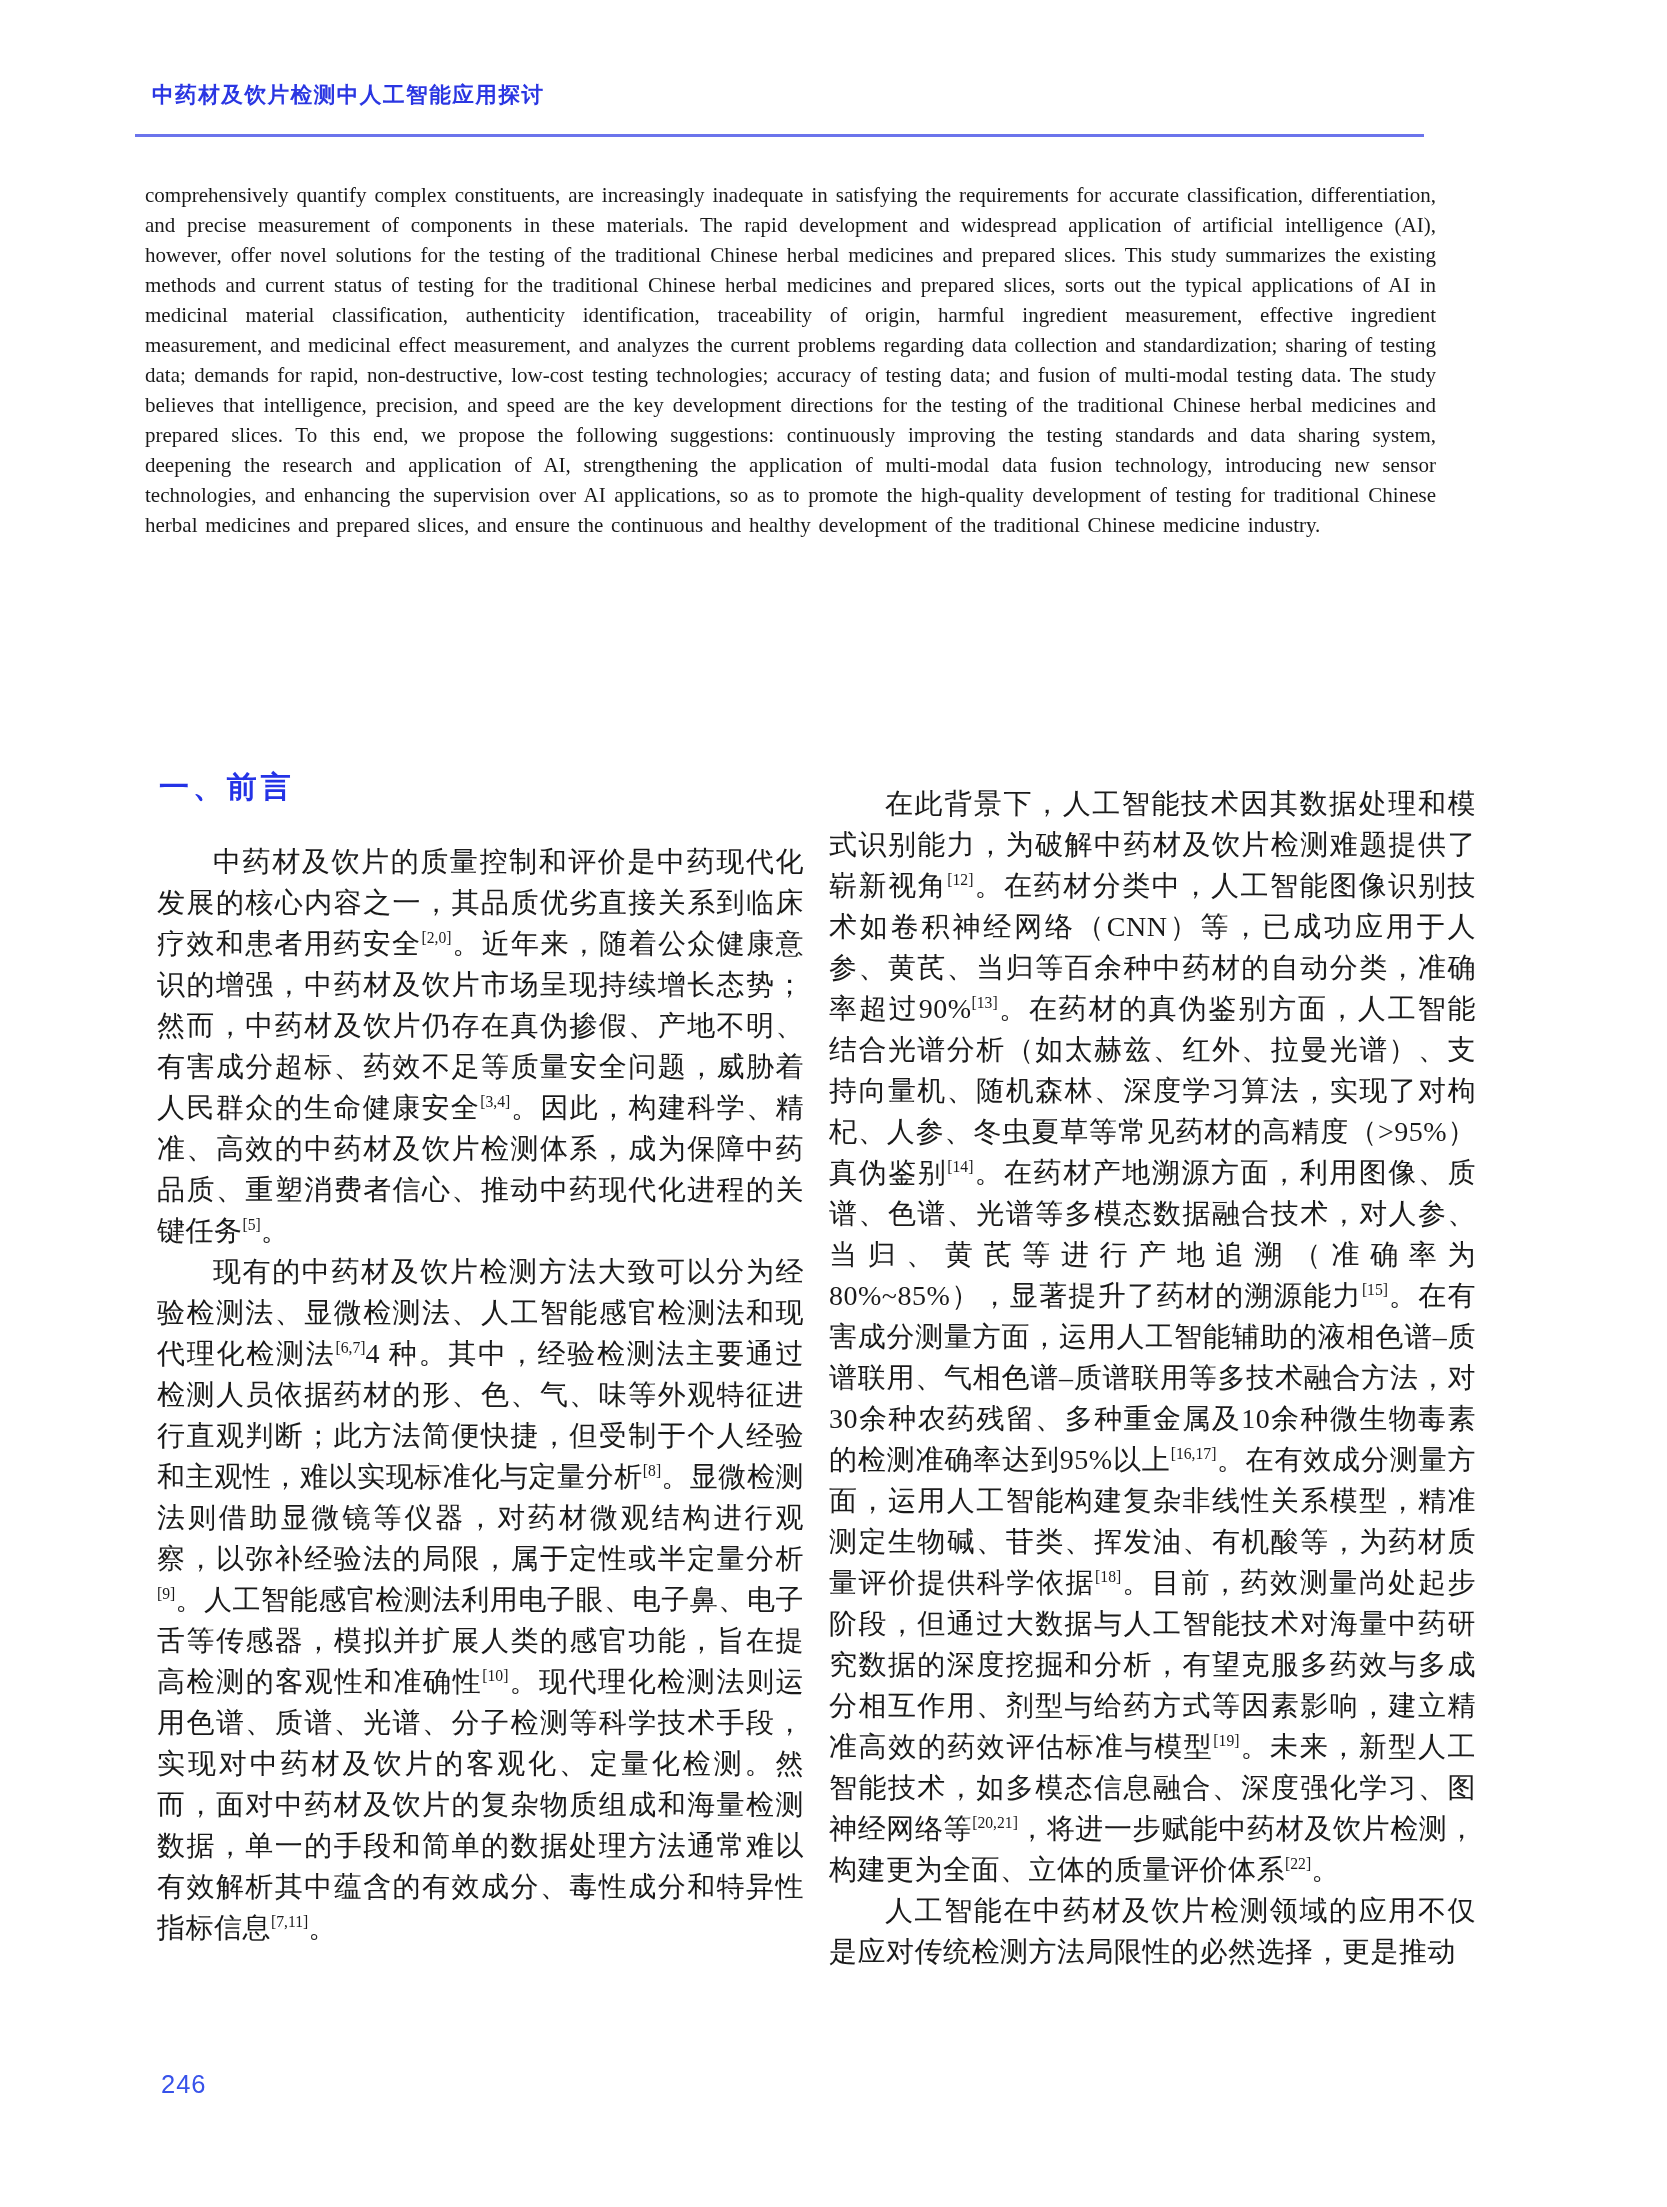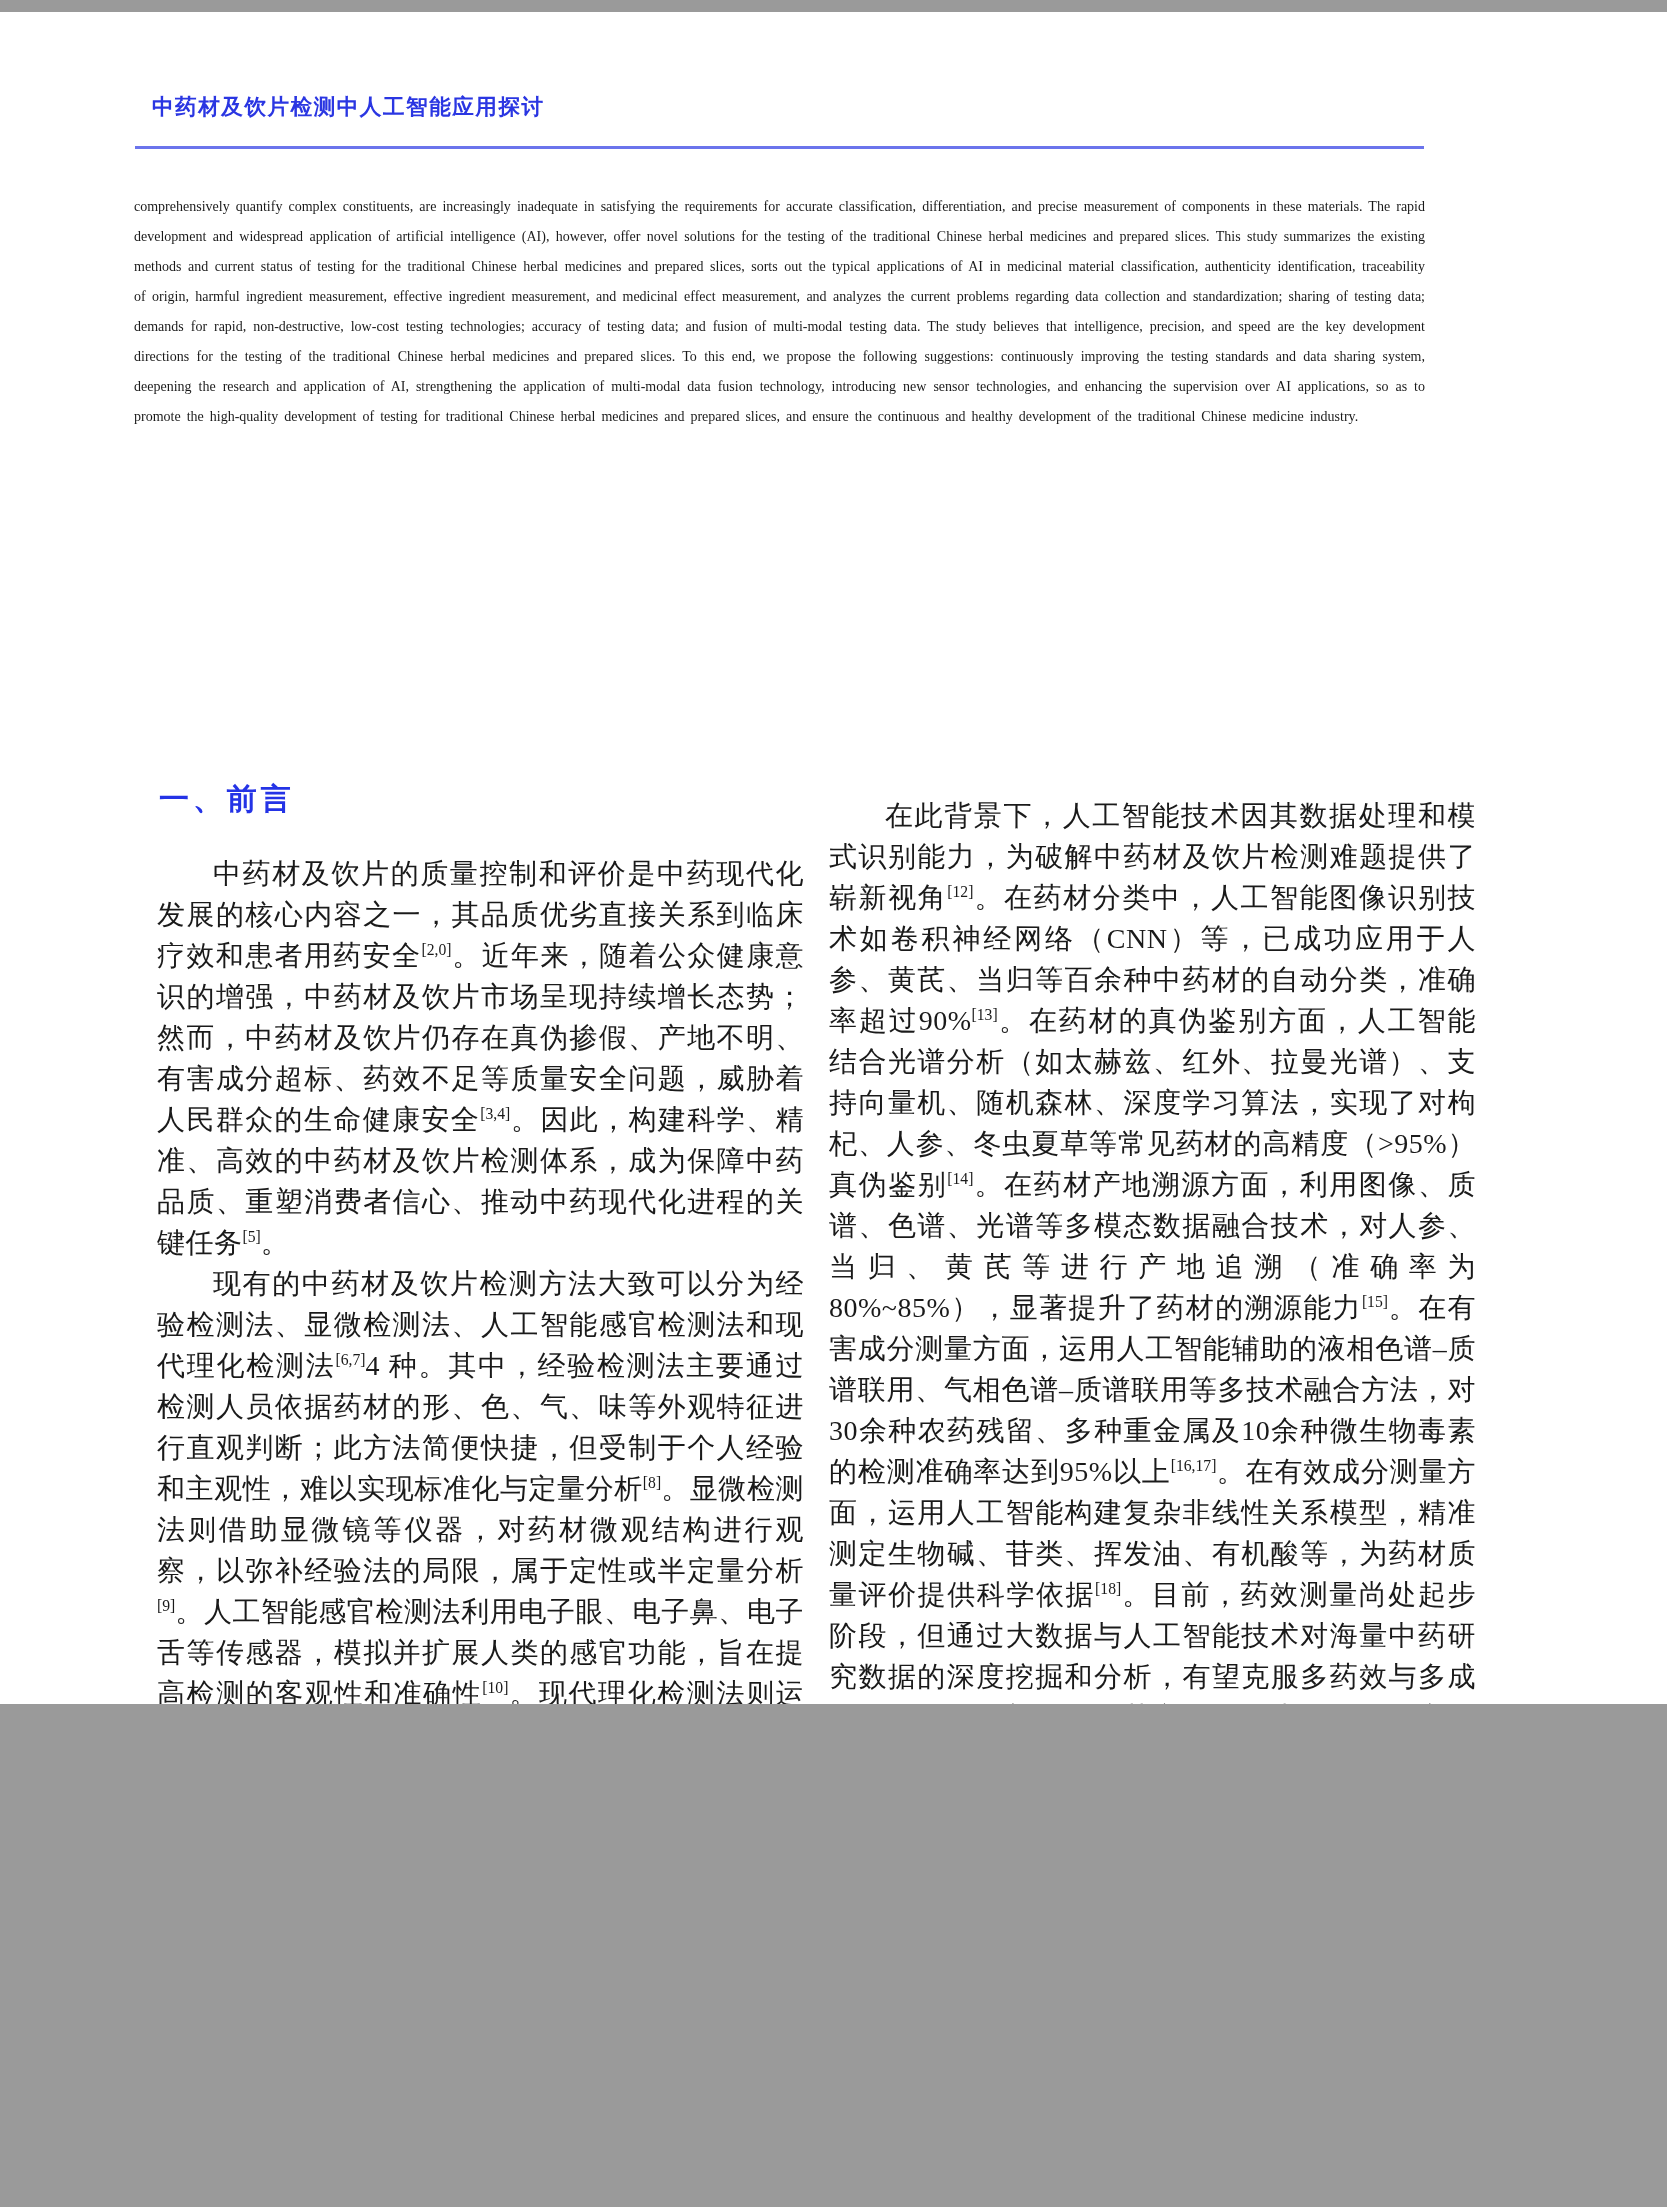--- a/index.html
+++ b/index.html
@@ -1,36 +1,36 @@
 <!DOCTYPE html>
 <html><head>
 <meta charset="utf-8">
 <style>
   html,body { margin:0; padding:0; background:#9a9a9a; }
   .page {
     position:relative;
-    width:1667px; height:1692px;
+    width:1667px; height:2207px;
     background:#ffffff;
-    margin:12px auto;
+    margin:0 auto;
     overflow:hidden;
     font-family:"Liberation Serif", serif;
     color:#1a1a1a;
   }
   .header-title {
     position:absolute; left:152px; top:80px;
     font-family:"Liberation Sans", sans-serif;
     font-weight:bold; font-size:21.6px; letter-spacing:1.5px;
   }
   .header-rule {
     position:absolute; left:135px; top:134px;
     width:1289px; height:2.9px;
   }
   .abstract-block {
-    position:absolute; left:134px; top:180px; width:1291px;
-    font-size:14px; line-height:30px;
+    position:absolute; left:145px; top:180px; width:1291px;
+    font-size:21px; line-height:30px;
     text-align:justify; word-spacing:2.5px;
   }
   .abstract-block p { margin:0; }
   .kw-label { font-weight:bold; }
   .main-cols {
     position:absolute; left:157px; top:765px; width:1333px;
     display:flex; gap:25px;
   }
   .col {
     width:647px;

